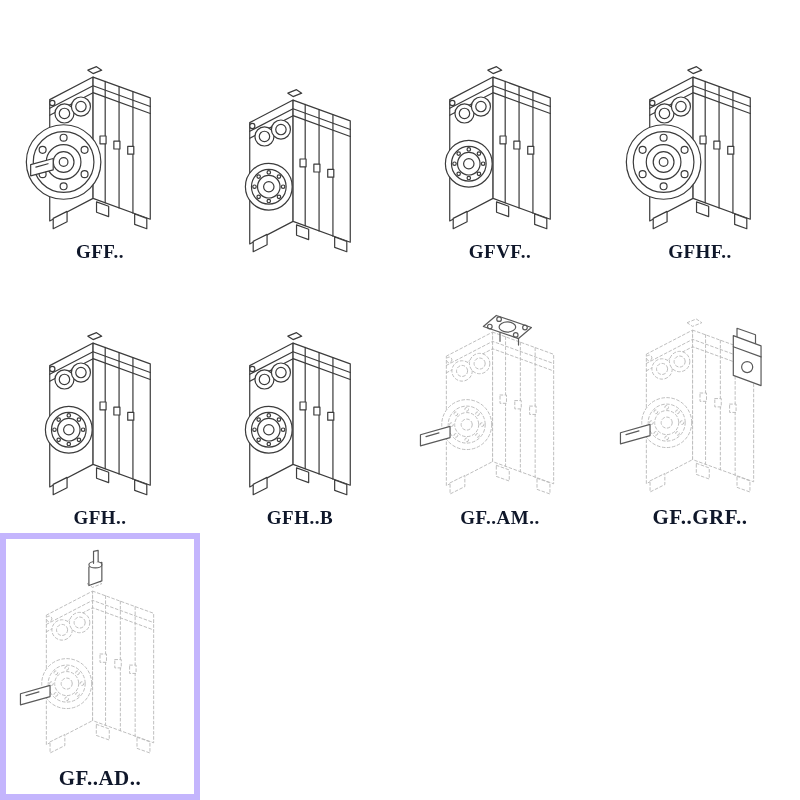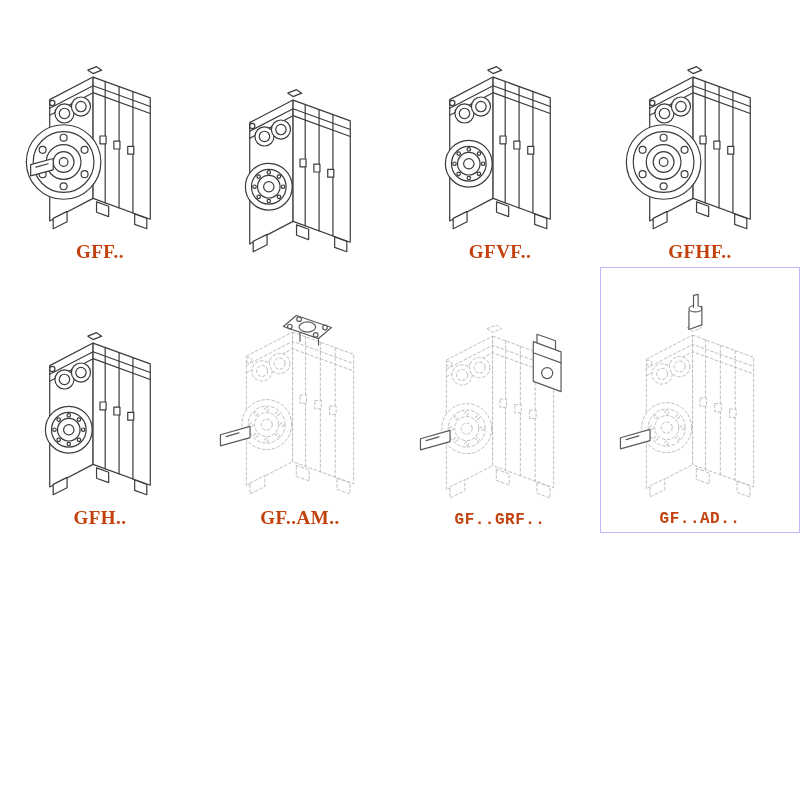--- a/index.html
+++ b/index.html
@@ -12,30 +12,30 @@
     display:grid;
     grid-template-columns:repeat(4, 1fr);
     grid-template-rows:repeat(3, 1fr);
   }
   .cell {
     display:flex; flex-direction:column;
     align-items:center; justify-content:flex-end;
     padding-bottom:4px; box-sizing:border-box;
     overflow:hidden;
   }
-  .cell.boxed { border:1px solid #c4b5fd; }
+  .cell.boxed { border:6px solid #c4b5fd; }
   .cell svg.gb { width:184px; height:208px; flex:0 0 auto; }
   .cell.ghosted svg.gb { width:198px; height:222px; }
   .label {
     font-family:"Liberation Serif", serif;
-    font-weight:700; font-size:19px; color:#c2410c;
+    font-weight:700; font-size:19px; color:#0f172a;
     letter-spacing:0.5px; line-height:1.1;
     margin-top:2px; white-space:nowrap;
   }
-  .cell.big-label .label { font-size:16px;font-family:Liberation Mono, monospace; }
+  .cell.big-label .label { font-size:21px; }
   
   .gb use {
     stroke:#3c3c3c; stroke-width:1.4; fill:none;
     stroke-linejoin:round; stroke-linecap:round;
   }
   .gb use.ghost { stroke:#b9b9b9; stroke-width:1; stroke-dasharray:3 2.5; }
   .gb use.attach { stroke:#5a5a5a; stroke-width:1.3; stroke-dasharray:none; }
   .defs-holder { position:absolute; width:0; height:0; overflow:hidden; }
 </style>
 </head>
@@ -185,20 +185,28 @@
 
     <div class="cell">
       <svg class="gb" viewBox="0 0 200 240">
         <use href="#sym-body"></use>
           <use href="#sym-upper"></use>
           <use href="#sym-rings"></use>
       </svg>
       <div class="label">GFH..</div>
     </div>
 
+    <div class="cell">
+      <svg class="gb" viewBox="0 0 200 240">
+        <use href="#sym-body"></use>
+          <use href="#sym-upper"></use>
+          <use href="#sym-rings"></use>
+      </svg>
+      <div class="label">GFH..B</div>
+    </div>
 
     <div class="cell ghosted">
       <svg class="gb" viewBox="0 0 200 240">
         <use href="#sym-body" class="ghost"></use>
           <use href="#sym-upper" class="ghost"></use>
           <use href="#sym-rings" class="ghost"></use>
         <use href="#sym-topflange" class="attach"></use>
           <use href="#sym-outshaft" class="attach"></use>
       </svg>
       <div class="label">GF..AM..</div>

